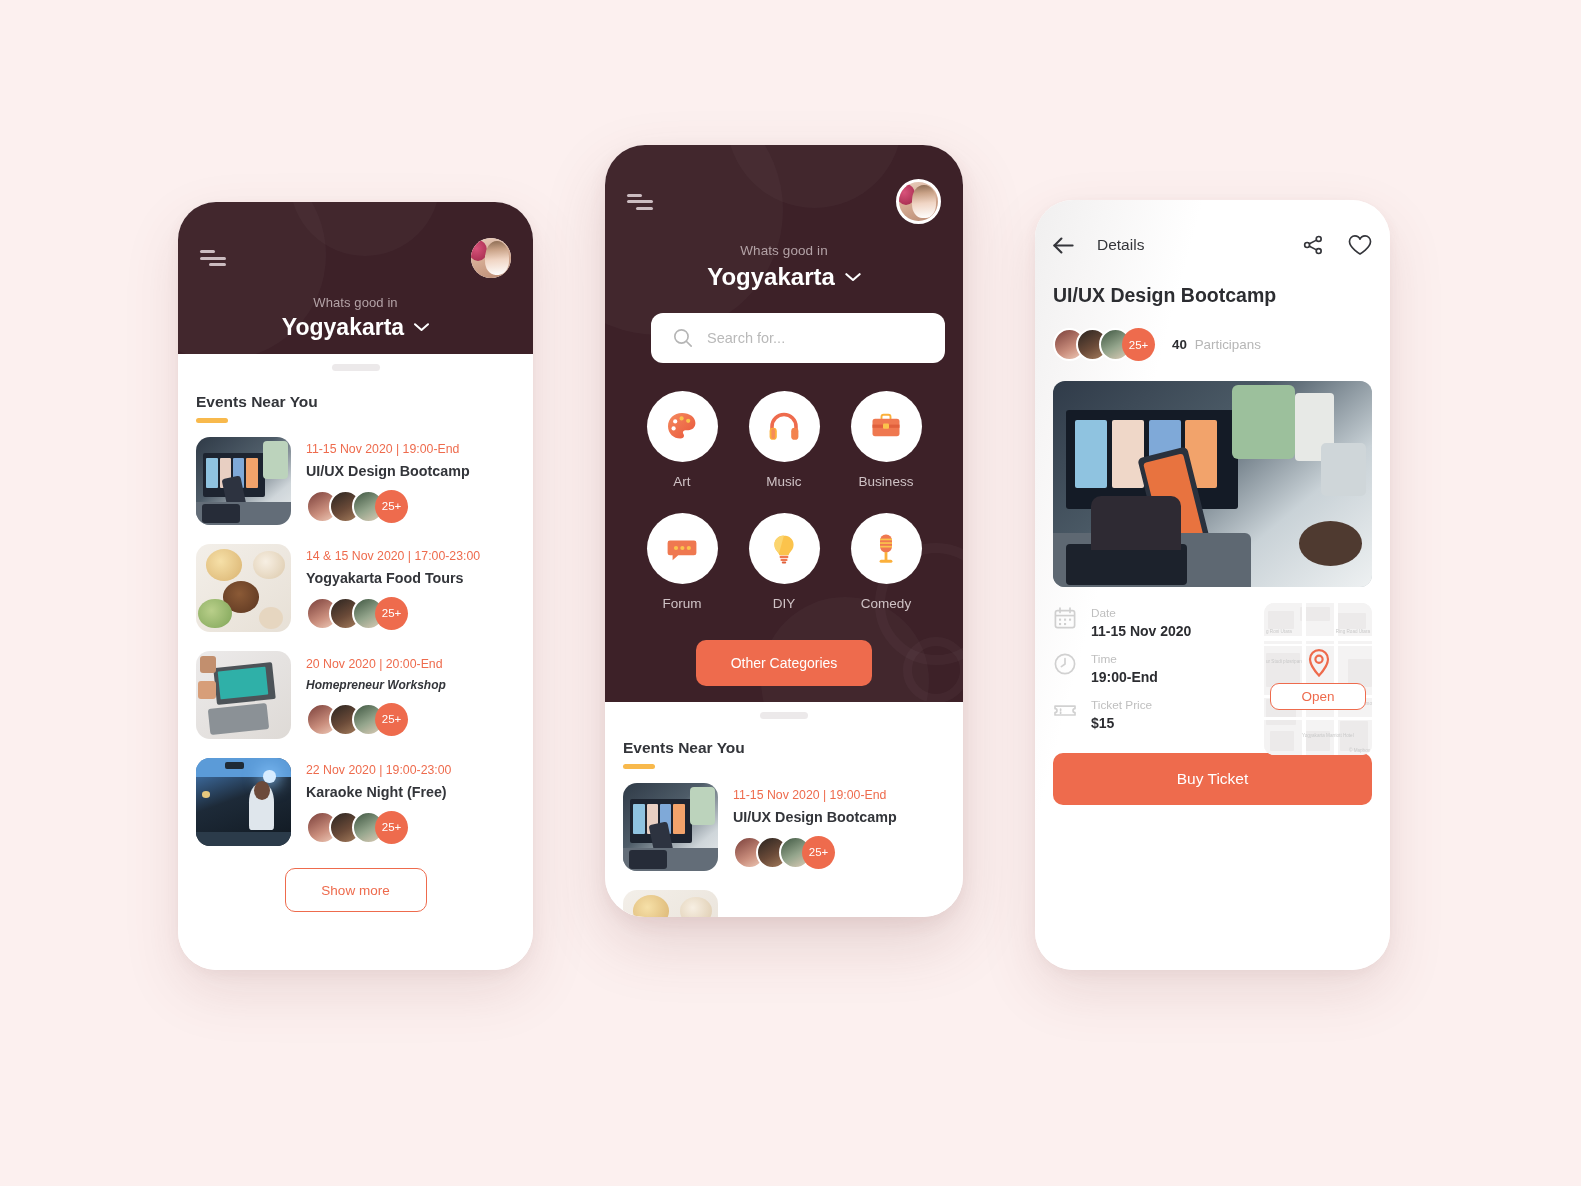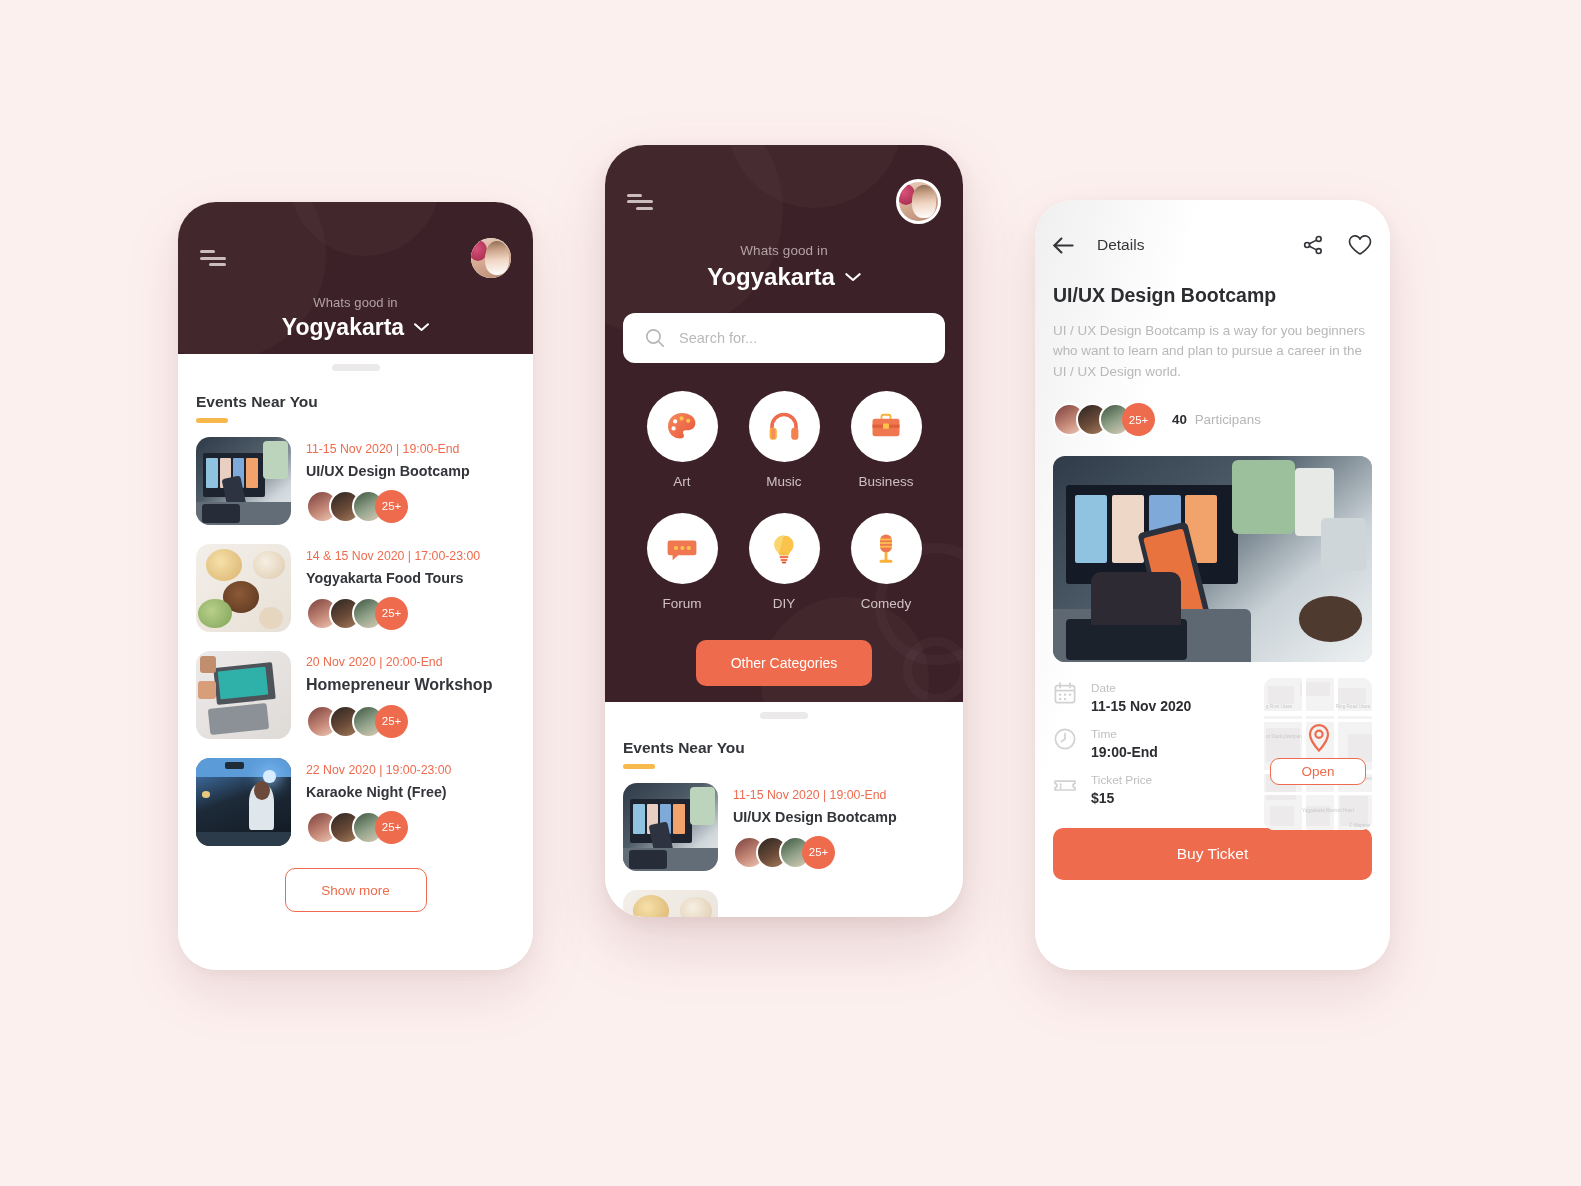--- a/index.html
+++ b/index.html
@@ -268,21 +268,21 @@
         <div class="event-row" style="gap:15px;">
           <div class="event-thumb" style="width:95px;height:88px;background:linear-gradient(140deg,#eceaea 0%,#dedad6 100%);">
             <div style="position:absolute;left:20%;top:16%;width:62%;height:42%;background:#4d5358;border-radius:2px;transform:rotate(-6deg);"></div>
             <div style="position:absolute;left:24%;top:20%;width:50%;height:32%;background:#2fb0a8;border-radius:1px;transform:rotate(-6deg);"></div>
             <div style="position:absolute;left:14%;bottom:8%;width:62%;height:30%;background:#8b9196;border-radius:3px;transform:rotate(-6deg);"></div>
             <div style="position:absolute;left:4%;top:6%;width:17%;height:19%;background:#c28f6e;border-radius:3px;"></div>
             <div style="position:absolute;left:2%;top:34%;width:19%;height:21%;background:#d79e79;border-radius:3px;"></div>
           </div>
           <div class="event-meta" style="padding-top:2px;">
             <div class="event-date" style="font-size:12.3px;">20 Nov 2020 | 20:00-End</div>
-            <div class="event-name" style="font-size:16px;margin-top:7px;">Homepreneur Workshop</div>
+            <div class="event-name" style="font-size:12px;margin-top:7px;font-style:italic;">Homepreneur Workshop</div>
             <div class="stack" style="margin-top:11px;">
               <div class="av" style="width:33px;height:33px;background:linear-gradient(150deg,#7a3f3a,#c98d7c 60%,#f0cdbb);"></div>
               <div class="av" style="width:33px;height:33px;background:linear-gradient(150deg,#2a2420,#6a4a38 55%,#a8805f);"></div>
               <div class="av" style="width:33px;height:33px;background:linear-gradient(150deg,#3d5540,#94a58c 55%,#e0cdb8);"></div>
               <div class="more-badge" style="width:33px;height:33px;font-size:11.5px;">25+</div>
             </div>
           </div>
         </div>
 
         <div class="event-row" style="gap:15px;">
@@ -336,21 +336,21 @@
       </div>
 
       <div class="whats-good" style="font-size:13.5px;margin-top:19px;">Whats good in</div>
       <div class="city-row" style="font-size:24px;margin-top:5px;">
         <span>Yogyakarta</span>
         <svg class="chev" width="16" height="9" viewBox="0 0 16 9">
           <path d="M1.4 1.2 L8 7 L14.6 1.2" fill="none" stroke="#ffffff" stroke-width="2.1" stroke-linecap="round" stroke-linejoin="round"></path>
         </svg>
       </div>
 
-      <div style="padding:0 18px;margin-top:22px;">
+      <div style="padding:0 18px;margin-top:22px;margin-left:28px;">
         <div class="search-bar" style="height:50px;">
           <svg width="20" height="20" viewBox="0 0 22 22">
             <circle cx="9.3" cy="9.3" r="7.3" fill="none" stroke="#b5b5b5" stroke-width="1.8"></circle>
             <line x1="14.6" y1="14.6" x2="20" y2="20" stroke="#b5b5b5" stroke-width="1.8" stroke-linecap="round"></line>
           </svg>
           <span class="search-ph" style="font-size:14.5px;">Search for...</span>
         </div>
       </div>
 
       <div class="cat-grid" style="margin-top:28px;padding:0 26px;">
@@ -509,21 +509,20 @@
             <line x1="8.1" y1="13.3" x2="15.8" y2="17.3" stroke="#34353a" stroke-width="1.8" stroke-linecap="round"></line>
           </svg>
           <svg width="24" height="22" viewBox="0 0 26 23">
             <path d="M13 21.2 C13 21.2 1.6 14.6 1.6 7.8 C1.6 4.2 4.3 1.6 7.5 1.6 C10 1.6 12.1 3.1 13 5.2 C13.9 3.1 16 1.6 18.5 1.6 C21.7 1.6 24.4 4.2 24.4 7.8 C24.4 14.6 13 21.2 13 21.2z" fill="none" stroke="#34353a" stroke-width="1.8" stroke-linejoin="round"></path>
           </svg>
         </div>
       </div>
 
       <div class="det-h1" style="font-size:19.5px;margin-top:28px;">UI/UX Design Bootcamp</div>
 
-      <div class="det-desc" style="font-size:13.4px;line-height:1.52;margin-top:14px;max-width:312px;">UI / UX Design Bootcamp is a way for you beginners who want to learn and plan to pursue a career in the UI / UX Design world.</div>
 
       <div style="display:flex;align-items:center;gap:17px;margin-top:21px;">
         <div class="stack">
           <div class="av" style="width:33px;height:33px;background:linear-gradient(150deg,#7a3f3a,#c98d7c 60%,#f0cdbb);"></div>
           <div class="av" style="width:33px;height:33px;background:linear-gradient(150deg,#2a2420,#6a4a38 55%,#a8805f);"></div>
           <div class="av" style="width:33px;height:33px;background:linear-gradient(150deg,#3d5540,#94a58c 55%,#e0cdb8);"></div>
           <div class="more-badge" style="width:33px;height:33px;font-size:11.5px;">25+</div>
         </div>
         <div style="font-size:13.4px;">
           <span class="part-count">40</span>

